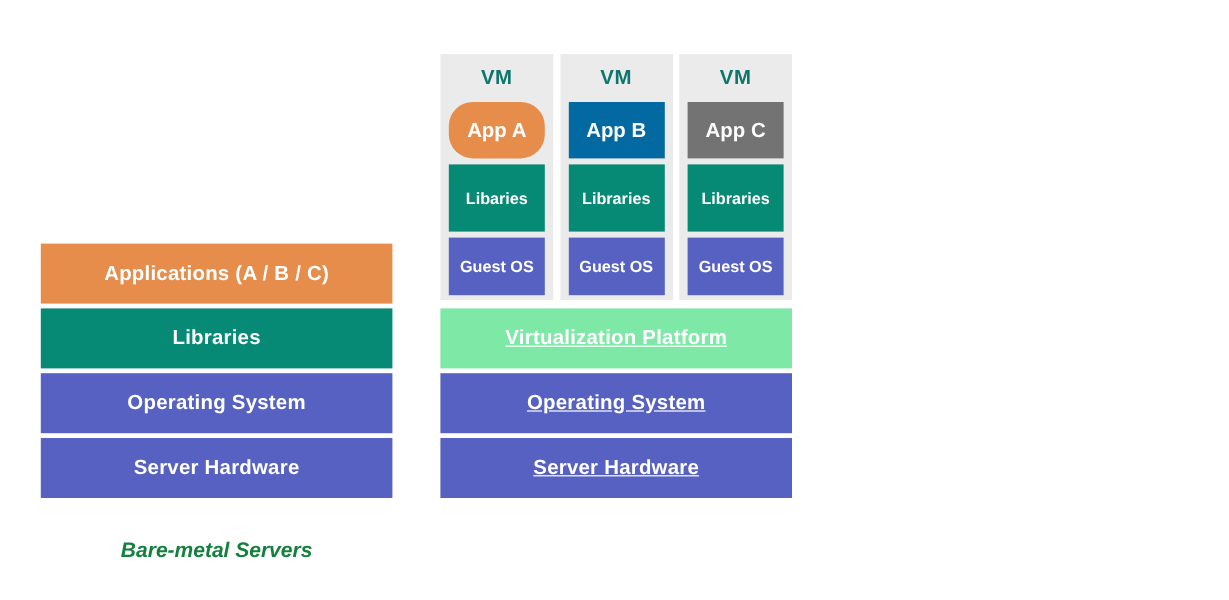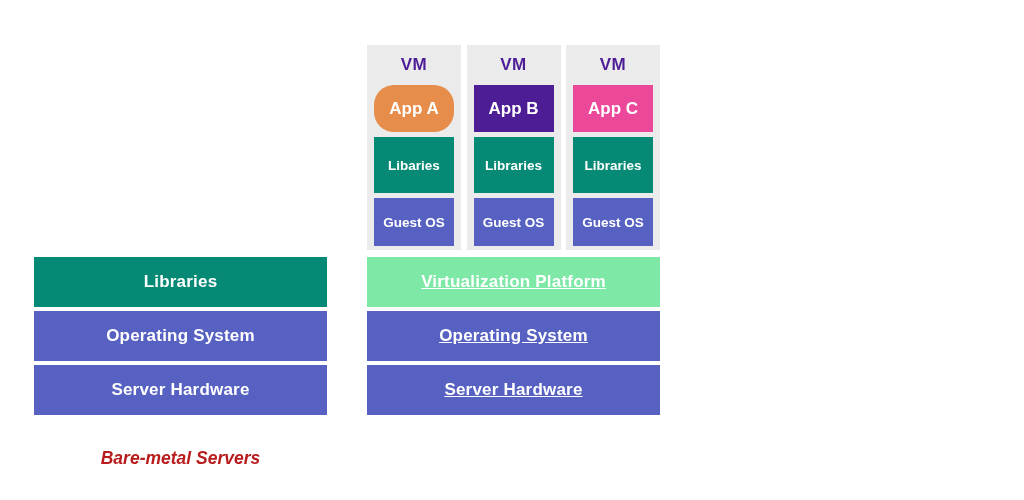--- a/index.html
+++ b/index.html
@@ -47,21 +47,21 @@
     display: flex;
     flex-direction: column;
     align-items: center;
     box-sizing: border-box;
   }
   .vm-head {
     height: 42px;
     display: flex;
     align-items: center;
     justify-content: center;
-    color: #4c1d95;
+    color: #0f766e;
     font-weight: bold;
     font-size: 17px;
     letter-spacing: 0.5px;
   }
   .vm-box {
     width: 80px;
     display: flex;
     align-items: center;
     justify-content: center;
     color: #ffffff;
@@ -71,53 +71,54 @@
   .vm-lib   { height: 59px; margin-bottom: 5px; font-size: 13.5px; }
   .vm-gos   { height: 50px; margin-bottom: 4px; font-size: 13.5px; }
   .caption {
     position: absolute;
     top: 448px;
     width: 293px;
     text-align: center;
     font-size: 17.5px;
     font-weight: bold;
     font-style: italic;
-    color: #b91c1c;
+    color: #15803d;
   }
 </style>
 </head>
 <body>
 
 <div class="canvas">
 
+  <div class="layer lx row0" style="background: rgb(231, 141, 76);">Applications (A / B / C)</div>
   <div class="layer lx row1" style="background: rgb(7, 138, 117);">Libraries</div>
   <div class="layer lx row2" style="background: rgb(86, 97, 193);">Operating System</div>
   <div class="layer lx row3" style="background: rgb(86, 97, 193);">Server Hardware</div>
 
   <div class="caption" style="left:34px">Bare-metal Servers</div>
 
   <div class="vm-row">
 
     <div class="vm-col">
       <div class="vm-head">VM</div>
       <div class="vm-box vm-app" style="background: rgb(231, 141, 76); border-radius: 20px;">App A</div>
       <div class="vm-box vm-lib" style="background: rgb(7, 138, 117);">Libaries</div>
       <div class="vm-box vm-gos" style="background: rgb(86, 97, 193);">Guest OS</div>
     </div>
 
     <div class="vm-col">
       <div class="vm-head">VM</div>
-      <div class="vm-box vm-app" style="background: #4c1d95;">App B</div>
+      <div class="vm-box vm-app" style="background: #0369a1;">App B</div>
       <div class="vm-box vm-lib" style="background: rgb(7, 138, 117);">Libraries</div>
       <div class="vm-box vm-gos" style="background: rgb(86, 97, 193);">Guest OS</div>
     </div>
 
     <div class="vm-col">
       <div class="vm-head">VM</div>
-      <div class="vm-box vm-app" style="background: #ec4899;">App C</div>
+      <div class="vm-box vm-app" style="background: #737373;">App C</div>
       <div class="vm-box vm-lib" style="background: rgb(7, 138, 117);">Libraries</div>
       <div class="vm-box vm-gos" style="background: rgb(86, 97, 193);">Guest OS</div>
     </div>
 
   </div>
 
   <div class="layer rx row1" style="background: rgb(126, 232, 167);">Virtualization Platform</div>
   <div class="layer rx row2" style="background: rgb(86, 97, 193);">Operating System</div>
   <div class="layer rx row3" style="background: rgb(86, 97, 193);">Server Hardware</div>
 

